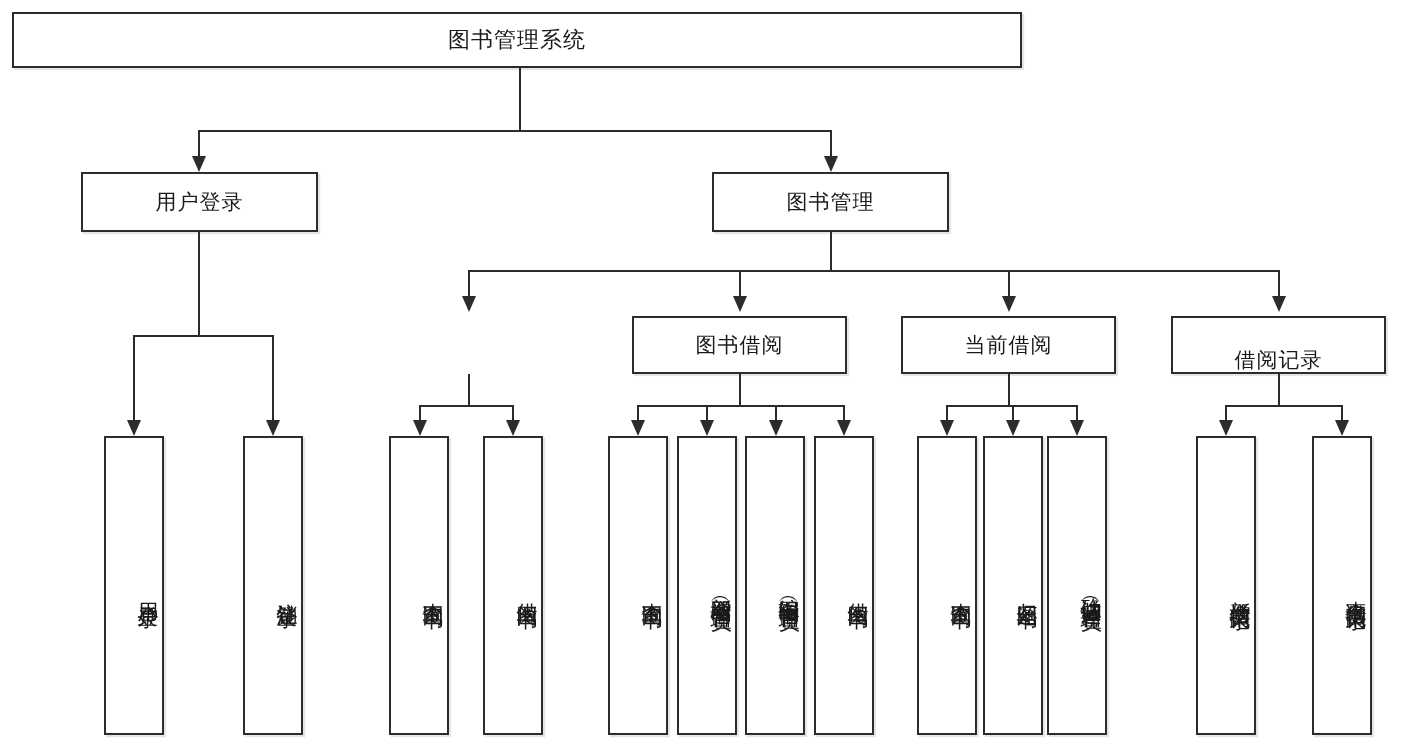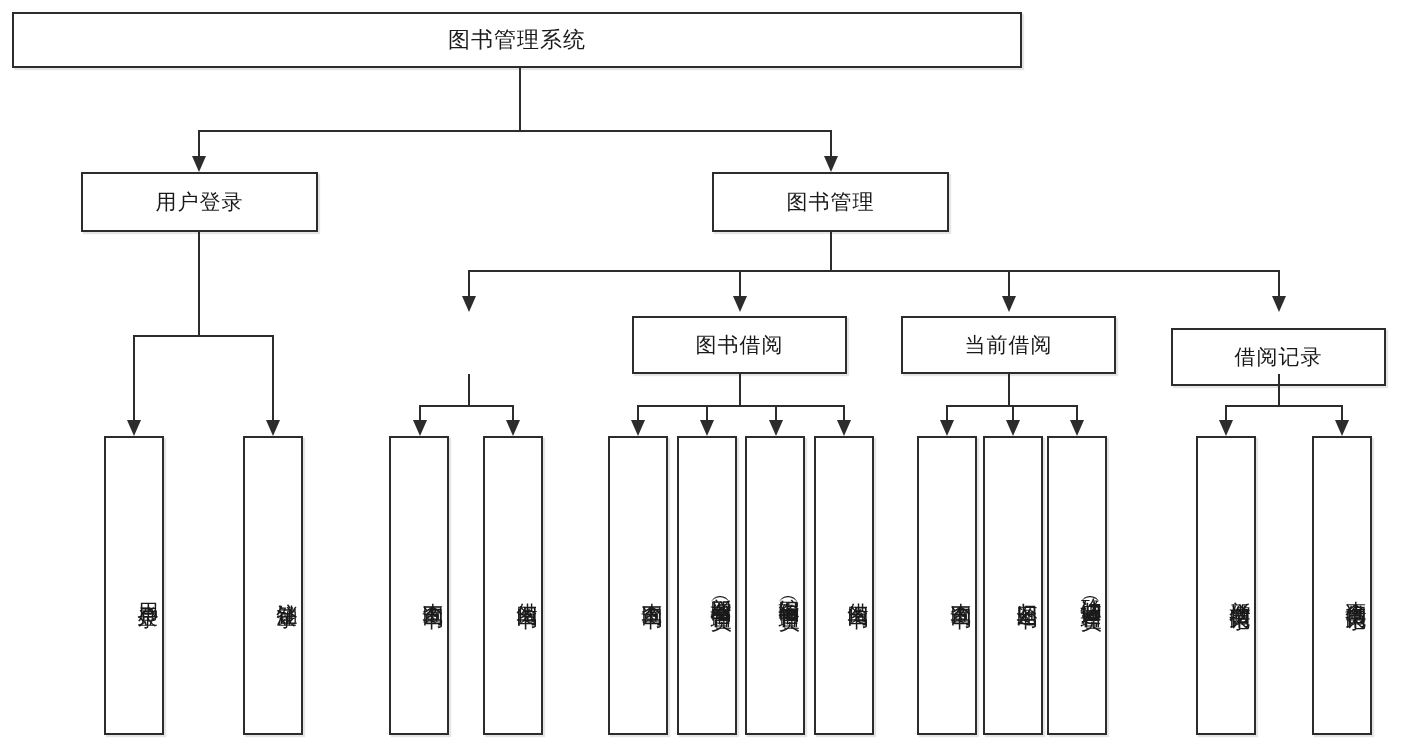--- a/index.html
+++ b/index.html
@@ -123,21 +123,21 @@
   <div class="arrow" style="left:733px; top:296px;"></div>
   <div class="arrow" style="left:1002px; top:296px;"></div>
   <div class="arrow" style="left:1272px; top:296px;"></div>
 
   <div class="node horiz" style="left:901px; top:316px; width:215px; height:58px;">
     <span>当前借阅</span>
   </div>
   <div class="node horiz" style="left:632px; top:316px; width:215px; height:58px;">
     <span>图书借阅</span>
   </div>
-  <div class="node horiz" style="left:1171px; top:328px; width:215px; height:58px;">
+  <div class="node horiz" style="left:1171px; top:316px; width:215px; height:58px;align-items:flex-end;">
     <span>借阅记录</span>
   </div>
 
   <div class="seg v" style="left:468px; top:374px; height:31px;"></div>
   <div class="seg h" style="left:419px; top:405px; width:95px;"></div>
   <div class="seg v" style="left:419px; top:405px; height:15px;"></div>
   <div class="seg v" style="left:512px; top:405px; height:15px;"></div>
   <div class="arrow" style="left:413px; top:420px;"></div>
   <div class="arrow" style="left:506px; top:420px;"></div>
 

